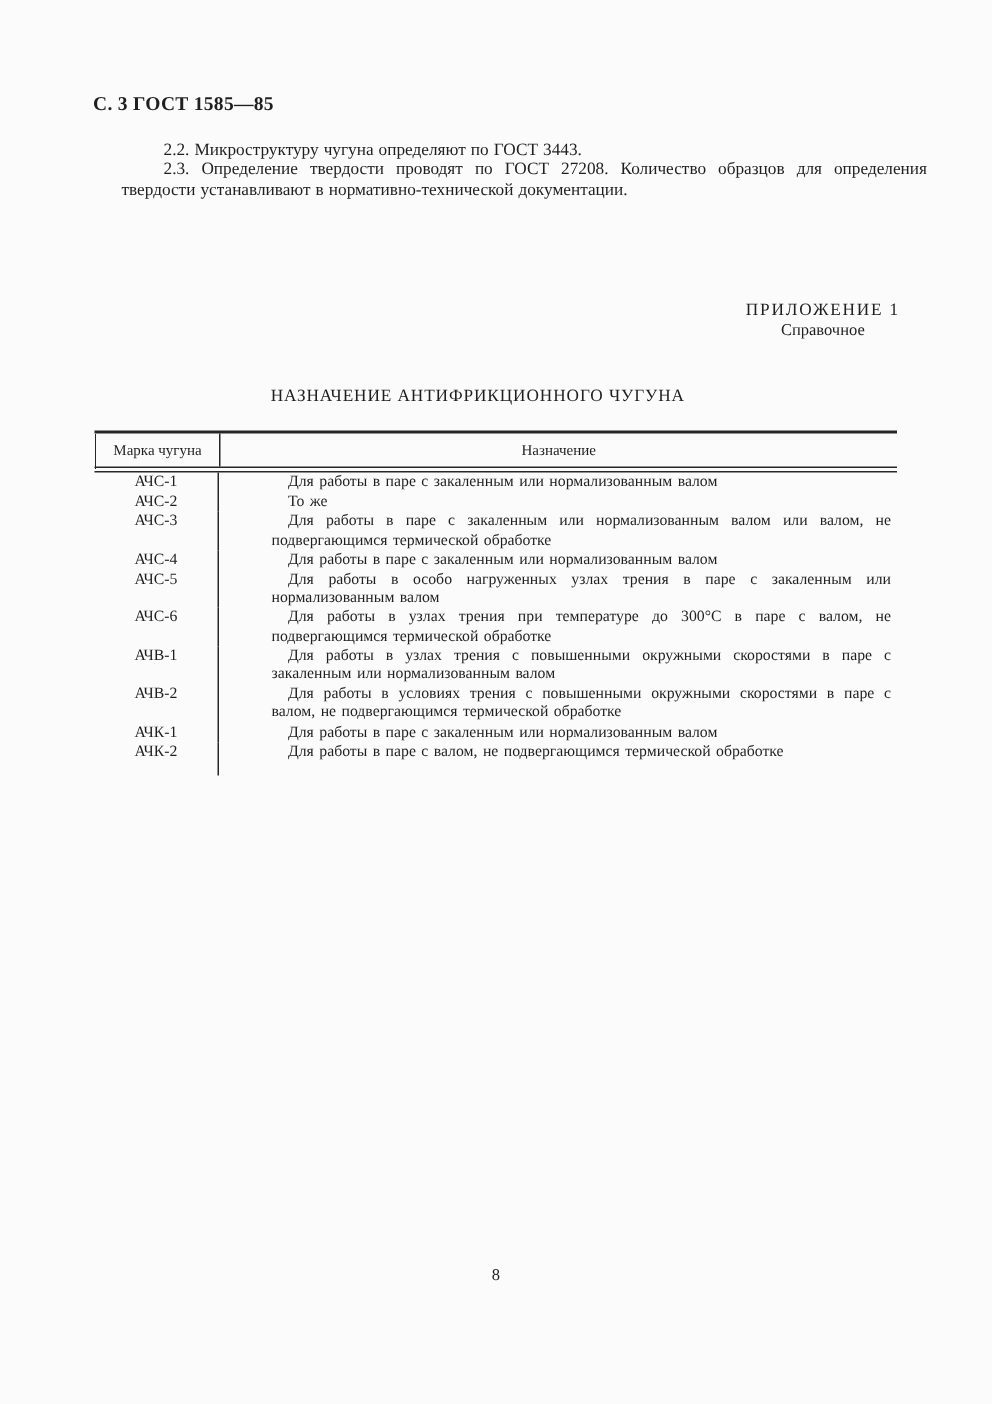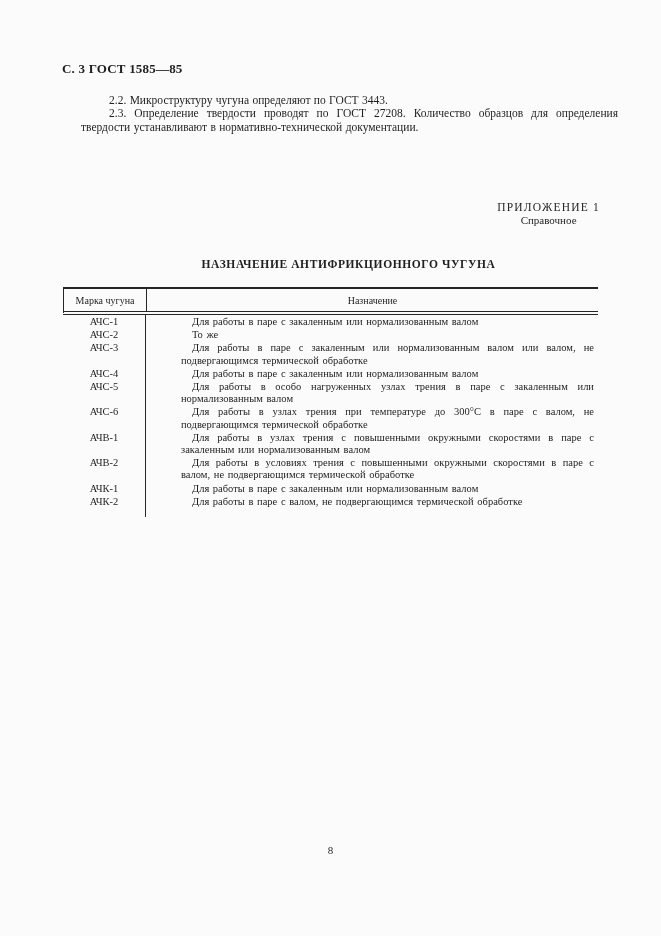--- a/index.html
+++ b/index.html
@@ -58,26 +58,26 @@
     letter-spacing: 1.2px;
     white-space: nowrap;
   }
   .appendix .appendix-subtitle {
     font-size: 11px;
     margin-top: 1px;
   }
   
   .table-title {
     position: absolute;
-    left: 80px;
+    left: 50px;
     width: 537px;
     top: 258px;
     text-align: center;
     font-size: 11.5px;
-    font-weight: bold;
+    font-weight: normal;
     letter-spacing: 0.6px;
     white-space: nowrap;
   }
   
   .gtable {
     position: absolute;
     left: 63px;
     top: 287px;
     width: 535px;
     border-top: 2px solid #262626;

